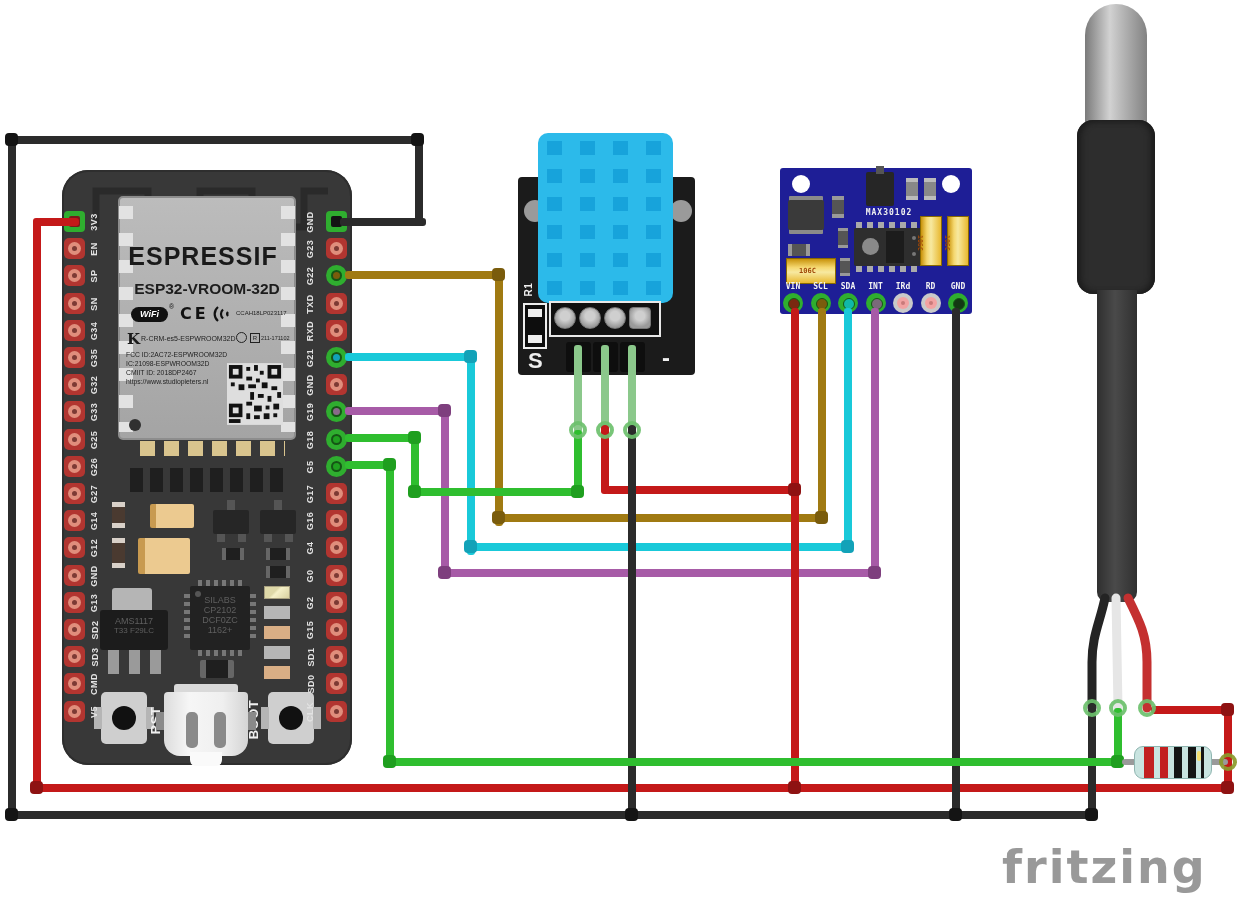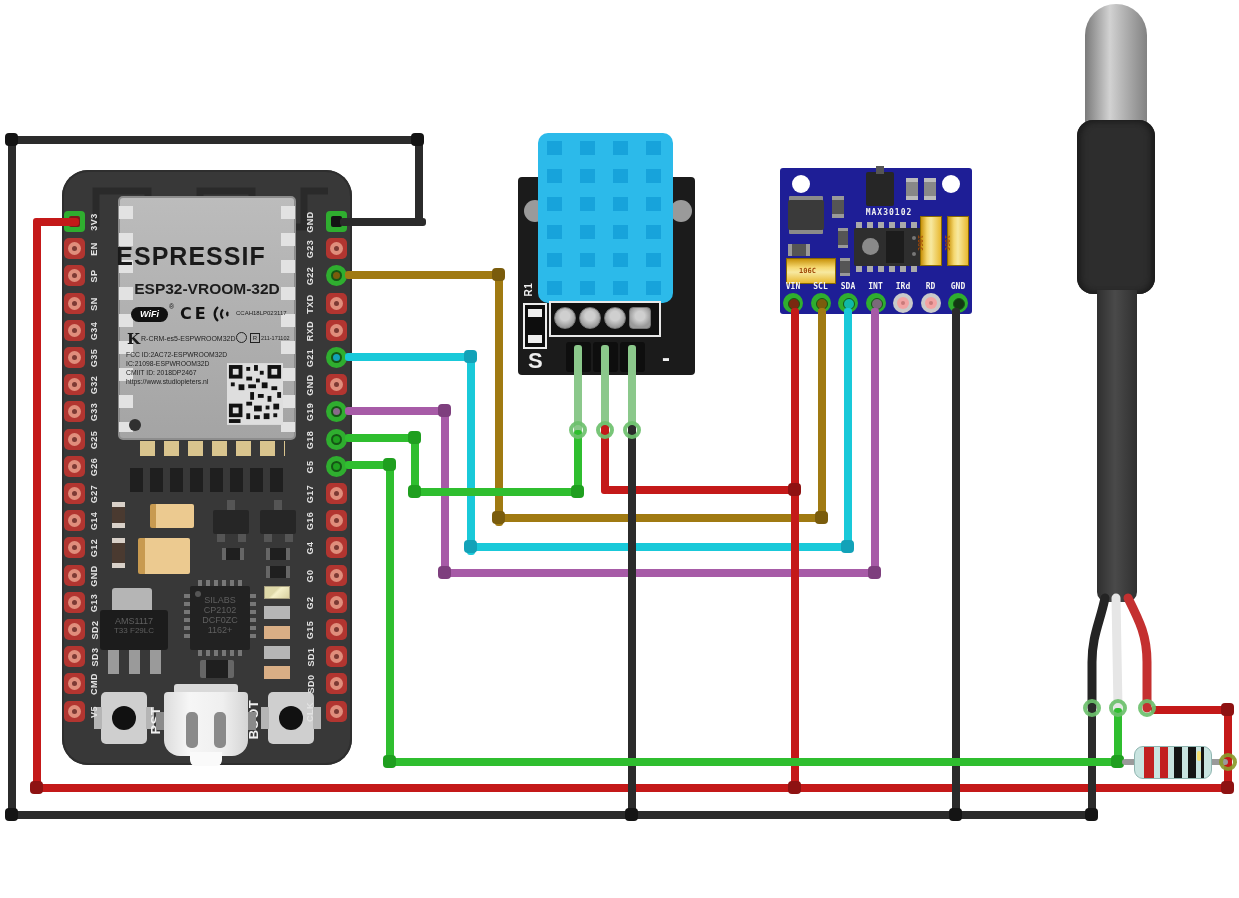--- a/index.html
+++ b/index.html
@@ -77,21 +77,21 @@
       <circle cx="171" cy="49" r="3.5" fill="#c9a96a"></circle>
         <circle cx="198" cy="49" r="3.5" fill="#c9a96a"></circle>
     </svg>
   </div>
 
   <div id="shield"></div>
   <div class="castV abs" style="left:119px;top:206px;height:226px;"></div>
   <div class="castV abs" style="left:281px;top:206px;height:226px;"></div>
   <div class="castB abs" style="left:140px;top:441px;width:145px;"></div>
 
-  <div class="abs" style="left:104px;top:242px;width:174px;text-align:center;font:bold 25px 'Liberation Sans',sans-serif;
+  <div class="abs" style="left:116px;top:242px;width:174px;text-align:center;font:bold 25px 'Liberation Sans',sans-serif;
               color:#1a1a1a;letter-spacing:1px;">ESPRESSIF</div>
   <div class="abs" style="left:120px;top:280px;width:174px;text-align:center;font:600 15.5px 'Liberation Sans',sans-serif;color:#1c1c1c;">ESP32-VROOM-32D</div>
 
   <div class="abs" style="left:131px;top:307px;width:37px;height:15px;background:#111;border-radius:8px;
               color:#fff;font:bold italic 9px 'Liberation Sans',sans-serif;text-align:center;line-height:15px;">
     <span>WiFi</span></div>
   <div class="abs" style="left:169px;top:303px;font-size:7px;color:#111;">®</div>
   <div class="abs" style="left:180px;top:304px;font:bold 16px 'DejaVu Sans',sans-serif;color:#111;letter-spacing:3px;">CE</div>
   <svg class="abs" style="left:213px;top:305px;" width="22" height="18" viewBox="0 0 22 18">
     <path d="M5,2 a9,9 0 0 0 0,14 M10,4.5 a6,6 0 0 0 0,9 M15,7 a3,3 0 0 0 0,4" stroke="#111" stroke-width="2.2" fill="none"></path>
@@ -660,13 +660,14 @@
       <div class="abs" style="left:9px;top:0;width:10px;height:31px;background:#c22020;"></div>
       <div class="abs" style="left:25px;top:0;width:8px;height:31px;background:#c22020;"></div>
       <div class="abs" style="left:39px;top:0;width:8px;height:31px;background:#151515;"></div>
       <div class="abs" style="left:53px;top:0;width:8px;height:31px;background:#151515;"></div>
       <div class="abs" style="left:66px;top:0;width:3px;height:31px;background:#151515;"></div>
       <div class="abs" style="left:62px;top:4px;width:4px;height:10px;background:#f5e070;border-radius:2px;"></div>
     </div>
   </div>
   <div class="ringpad" style="left:1219px;top:753px;border-color:#8a9a2a;"></div>
 
+  <div id="fritz">fritzing</div>
 </div>
 
 </body></html>

